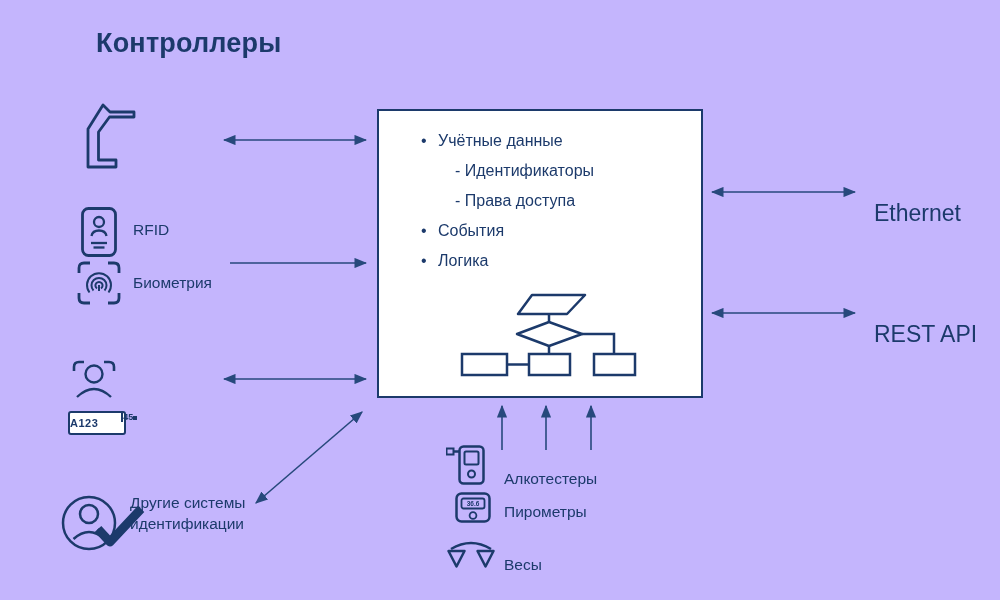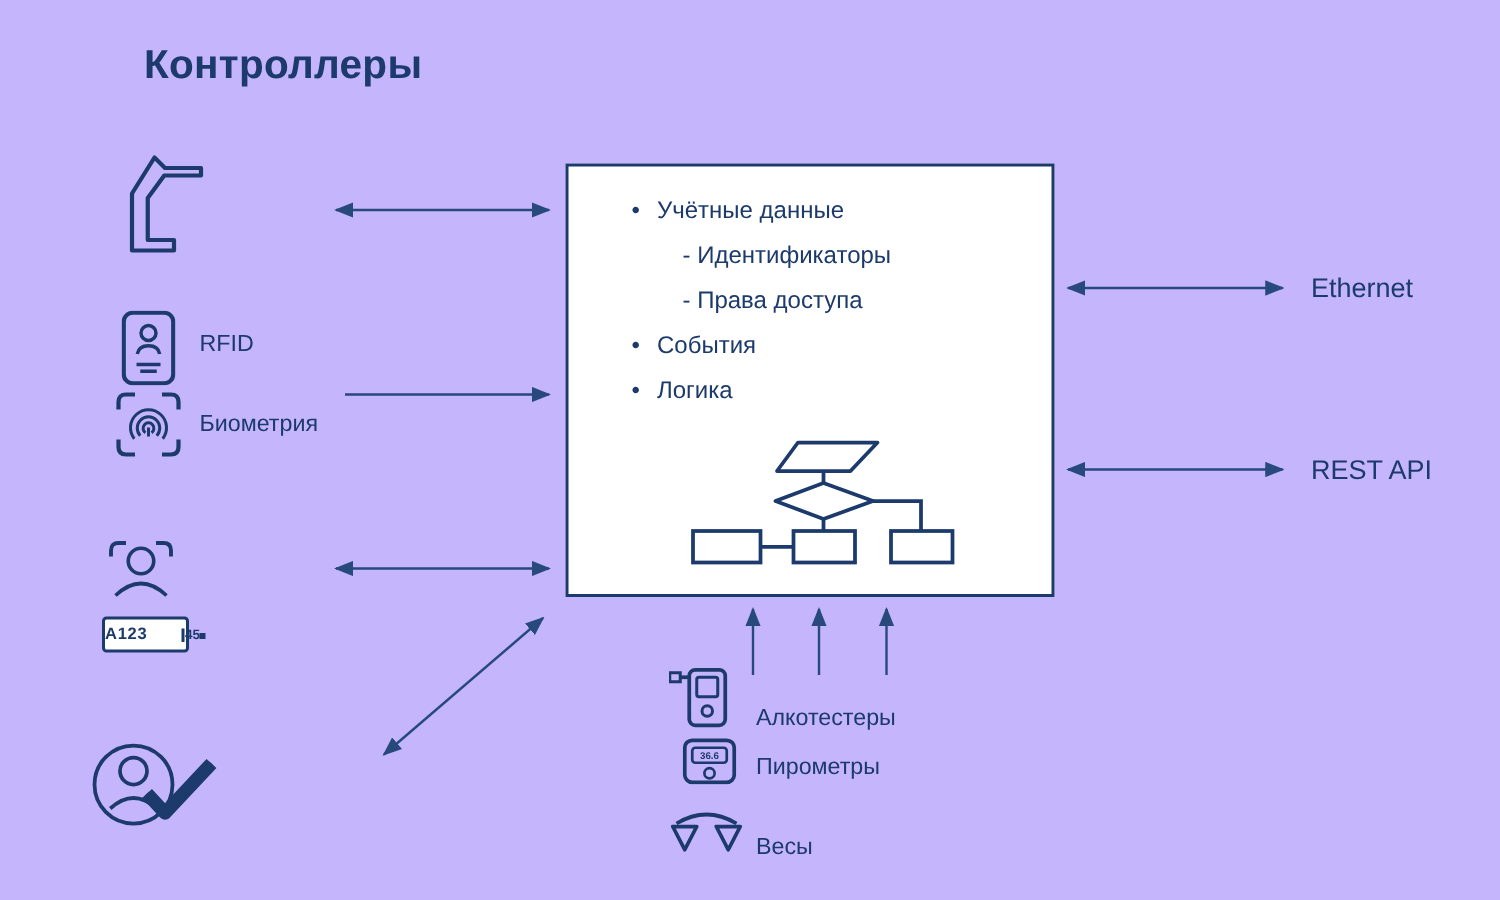--- a/index.html
+++ b/index.html
@@ -10,23 +10,23 @@
   .abs { position:absolute; }
   .title { font-size:27px; font-weight:700; letter-spacing:.2px; }
   .label { font-size:15.5px; line-height:21px; }
   .icon { display:block; }
   .icon * { stroke:var(--navy); }
   .controller-box { border:2px solid var(--navy); background:#fff; }
   .box-list { list-style:none; margin:0; padding:0; font-size:16px; }
   .box-list li { display:flex; height:19px; line-height:19px; margin-bottom:11px; }
   .box-list .blt { width:17px; flex:0 0 17px; }
   .box-list li.lvl2 { margin-left:17px; }
-  .rlabel { font-size:18px; line-height:20px; }
+  .rlabel { font-size:23px; line-height:20px;margin-top:21px; }
   .plate { display:flex; width:58px; height:24px; border:2px solid var(--navy);
-           border-radius:3px; align-items:center; background:#fff;gap:23px; }
+           border-radius:3px; align-items:flex-start; background:#fff;gap:23px; }
   .plate-main { flex:1; text-align:center; font-size:11px; font-weight:700;
                 line-height:20px; letter-spacing:.5px; }
   .plate-right { width:16px; border-left:2px solid var(--navy); display:flex;
                  align-items:center; justify-content:center; }
   .plate-region { font-size:9px; font-weight:700; line-height:9px; }
   .plate-flag { width:10px; height:4px; background:var(--navy); margin-top:1px; }
   .overlay { position:absolute; left:0; top:0; pointer-events:none; }
   .overlay line { stroke:var(--arrow); stroke-width:1.6; }
   .ah-fill { fill:var(--arrow); stroke:none !important; }
   .pyro-text { fill:var(--navy); stroke:none !important; font-family:"Liberation Sans",sans-serif;
@@ -78,20 +78,21 @@
     </span>
   </div>
 
   <svg class="abs icon" style="left:61px; top:494px;" width="86" height="62" viewBox="0 0 86 62" fill="none">
     <circle cx="28" cy="29" r="26" stroke-width="2.5"></circle>
     <circle cx="28" cy="20" r="9" stroke-width="2.5"></circle>
     <path d="M12.5 45 Q28 31 43.5 45" stroke-width="2.5"></path>
     <path d="M37 35 L49 48 L80 15" stroke-width="9" stroke="#ffffff" stroke-linejoin="round"></path>
     <path d="M37 35 L49 48 L80 15" stroke-width="3.4" stroke-linejoin="round"></path>
   </svg>
+  <div class="abs label" style="left:130px; top:492px; width:140px;">Другие системы идентификации</div>
 
   <div class="abs controller-box" style="left:377px; top:109px; width:326px; height:289px;">
     <ul class="box-list abs" style="left:42px; top:20px; width:260px;">
       <li class="lvl1">
         <span class="blt">•</span>
         <span>Учётные данные</span>
       </li>
       <li class="lvl2">
         <span class="blt"></span>
         <span>- Идентификаторы</span>

